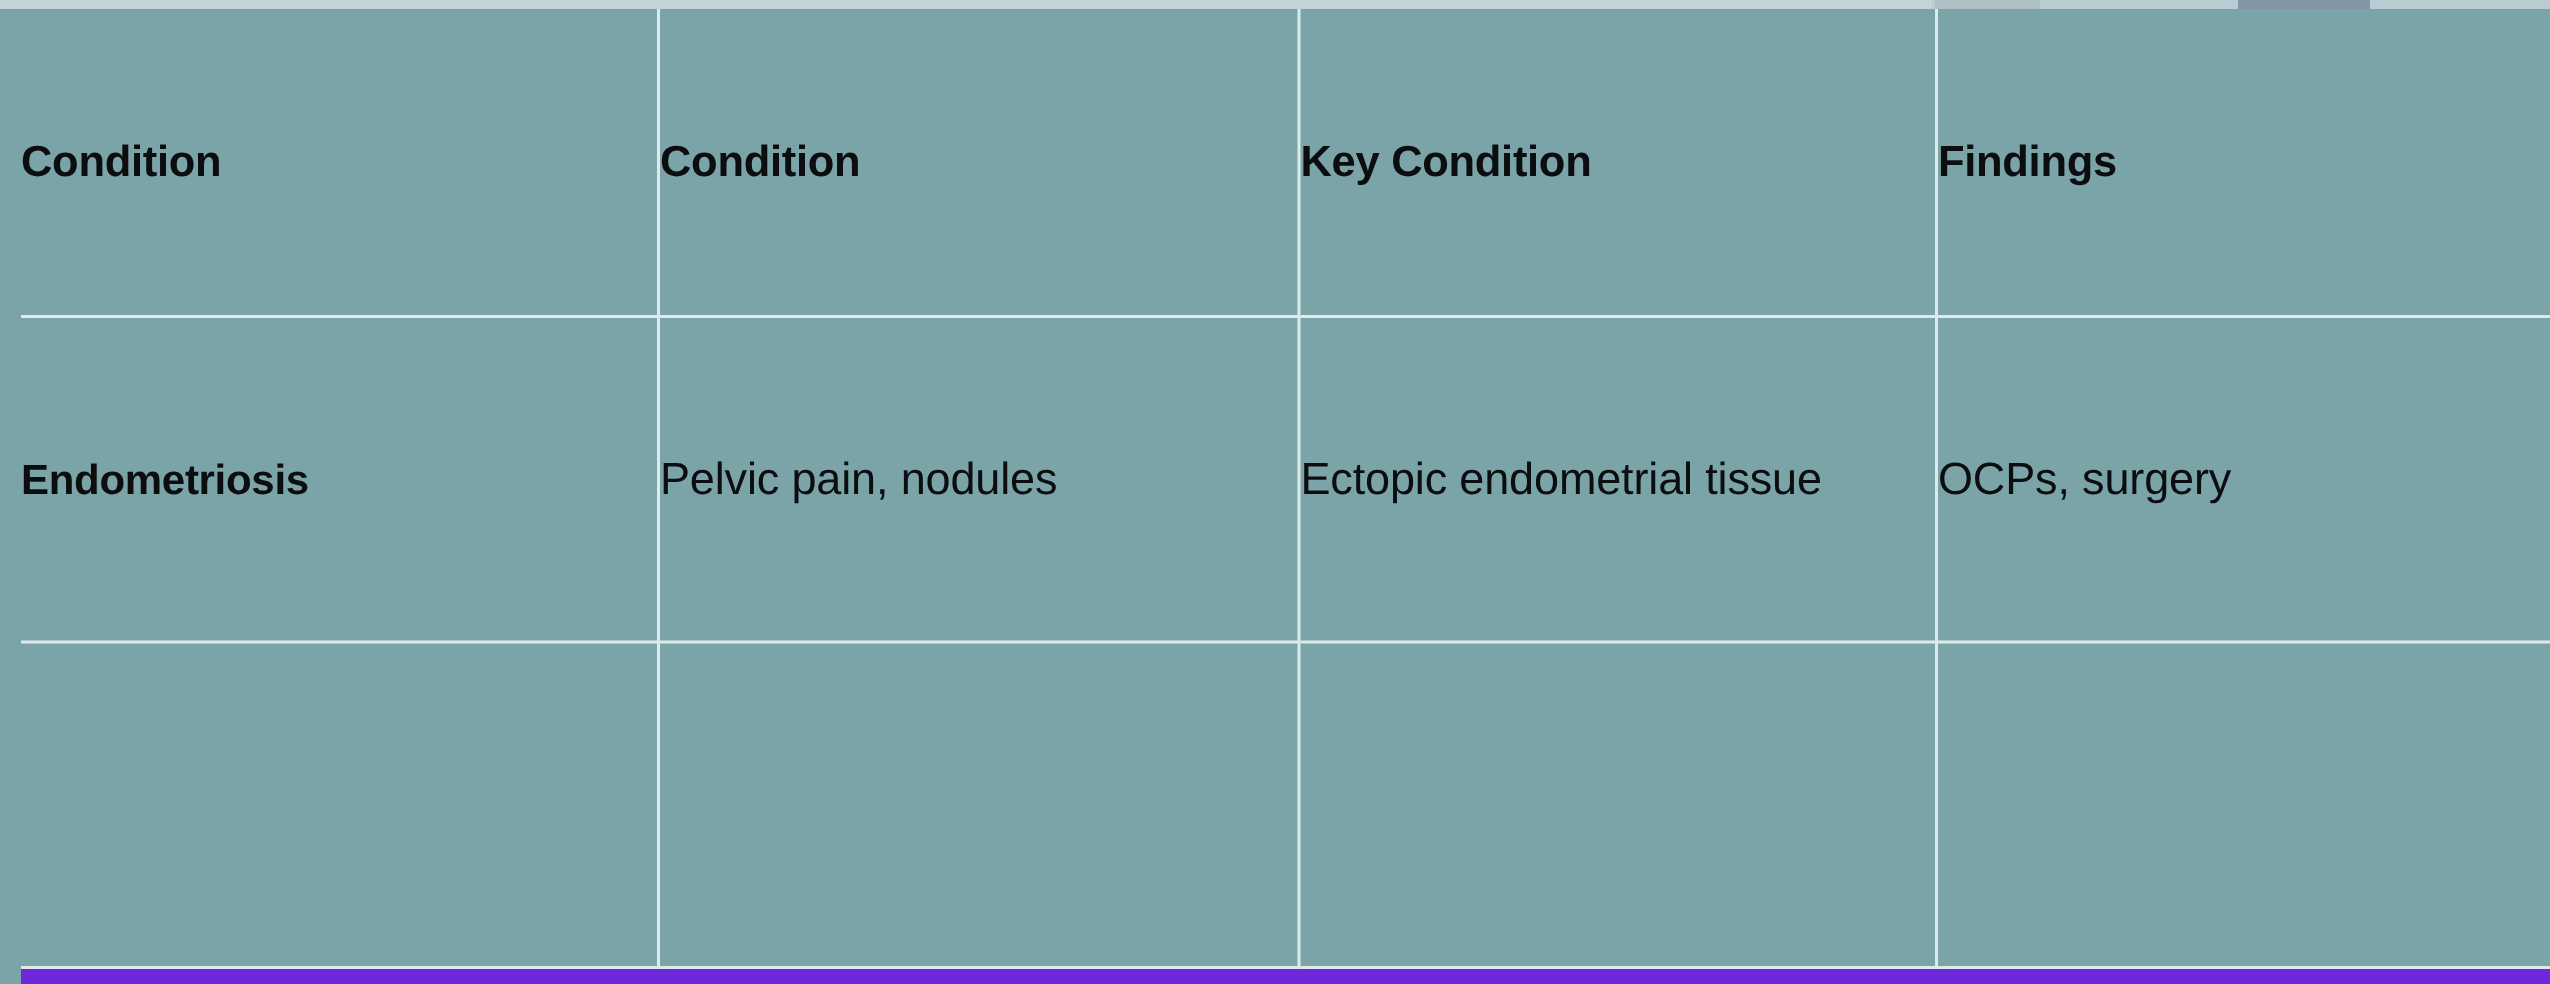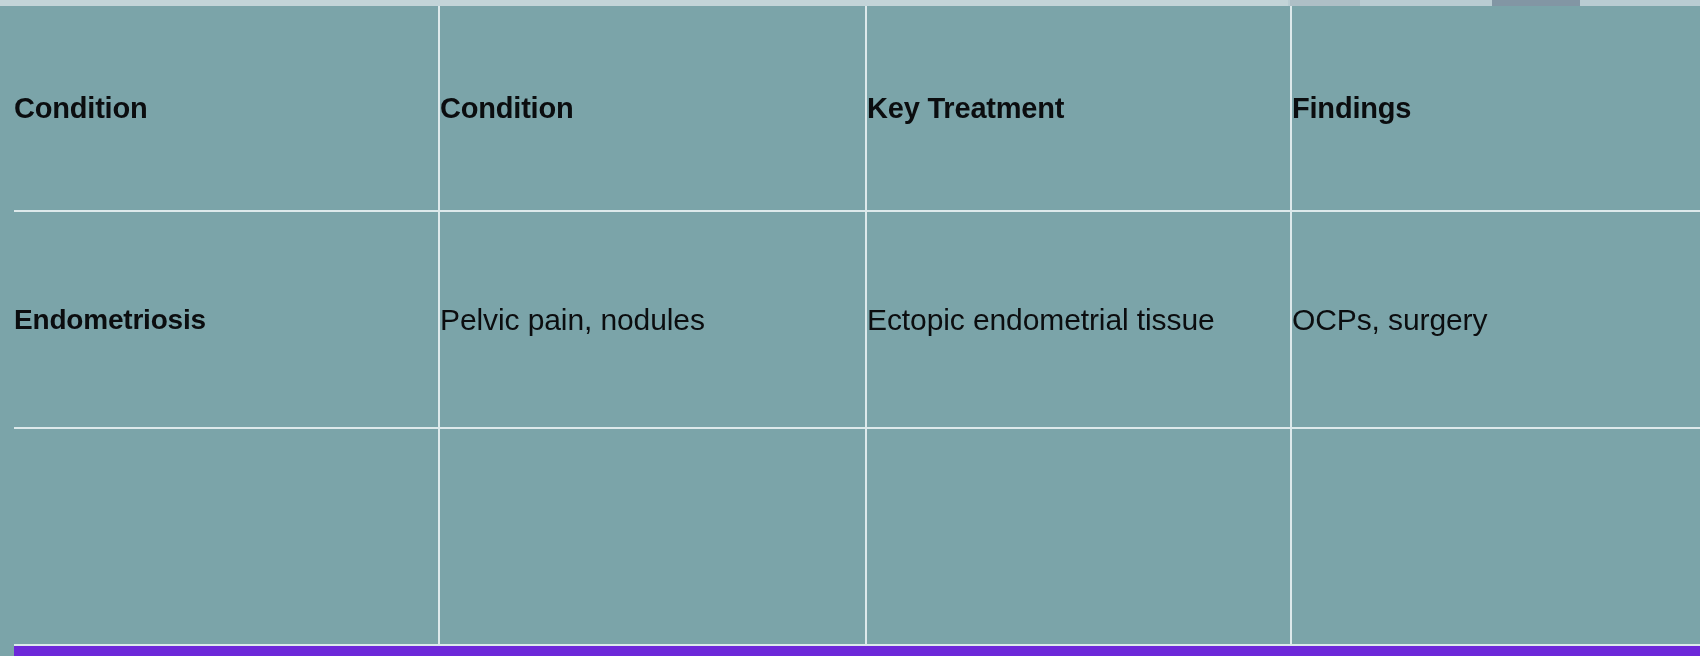--- a/index.html
+++ b/index.html
@@ -115,21 +115,21 @@
     </colgroup>
     <thead>
       <tr>
         <th>
           <span class="cell-text">Condition</span>
         </th>
         <th>
           <span class="cell-text">Condition</span>
         </th>
         <th>
-          <span class="cell-text">Key Treatment</span>
+          <span class="cell-text">Key Condition</span>
         </th>
         <th>
           <span class="cell-text">Findings</span>
         </th>
       </tr>
     </thead>
     <tbody>
       <tr class="r1">
         <td class="col-condition">
           <span class="cell-text">Endometriosis</span>

